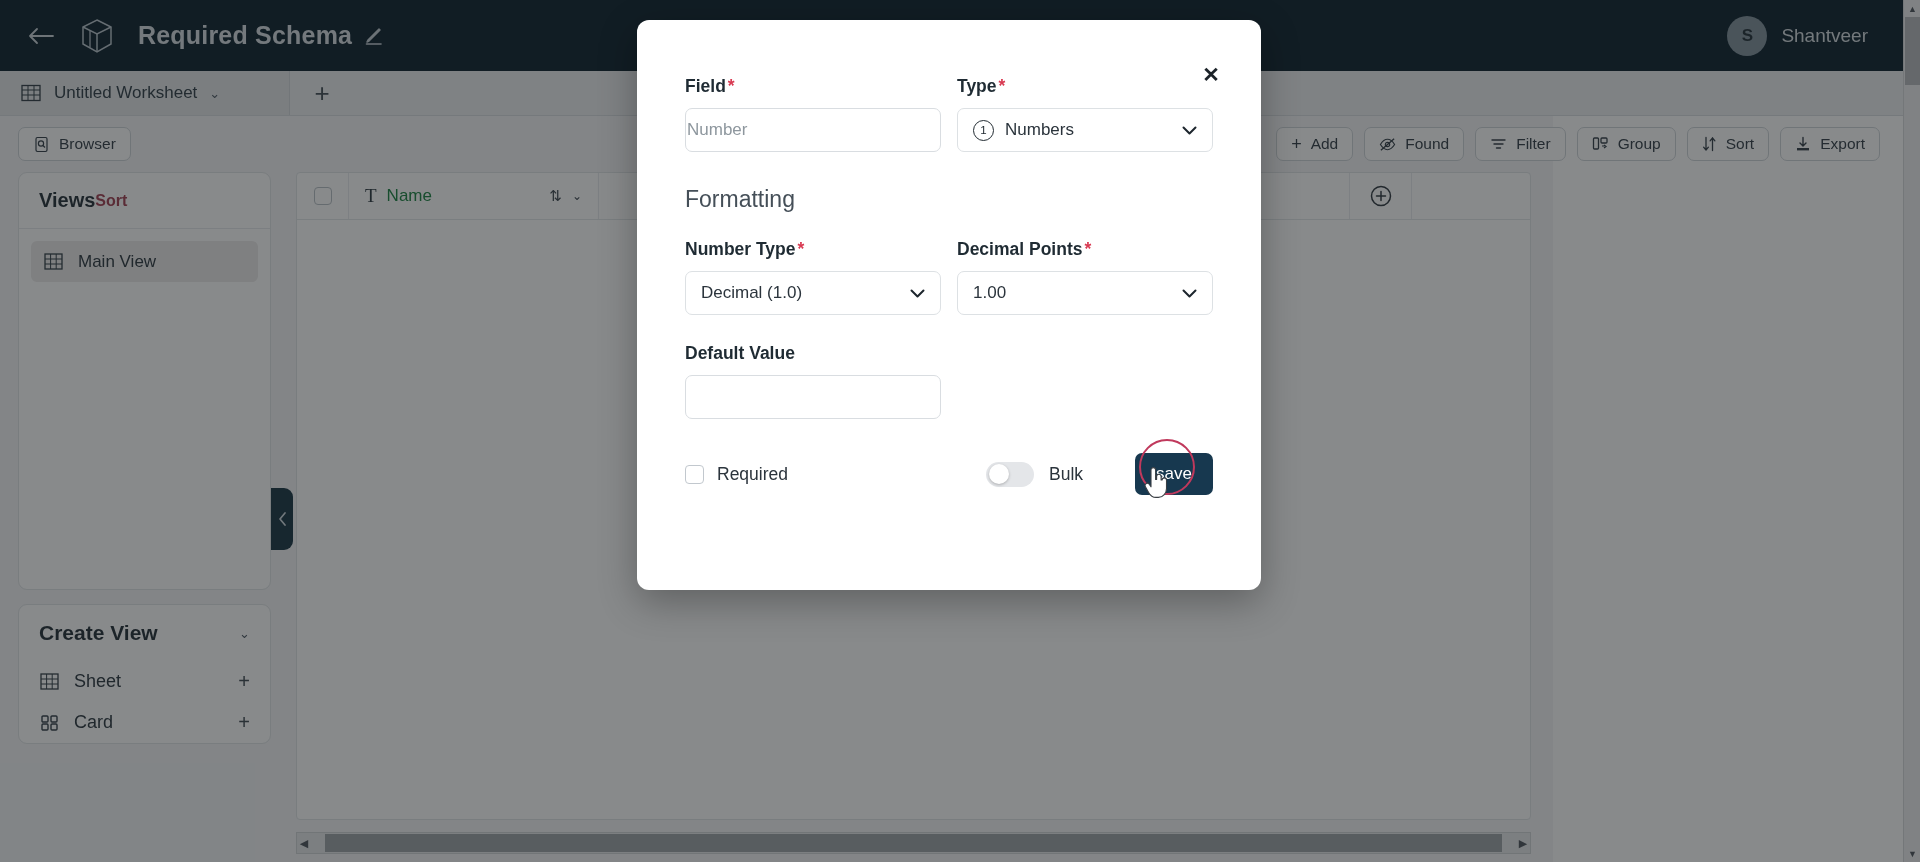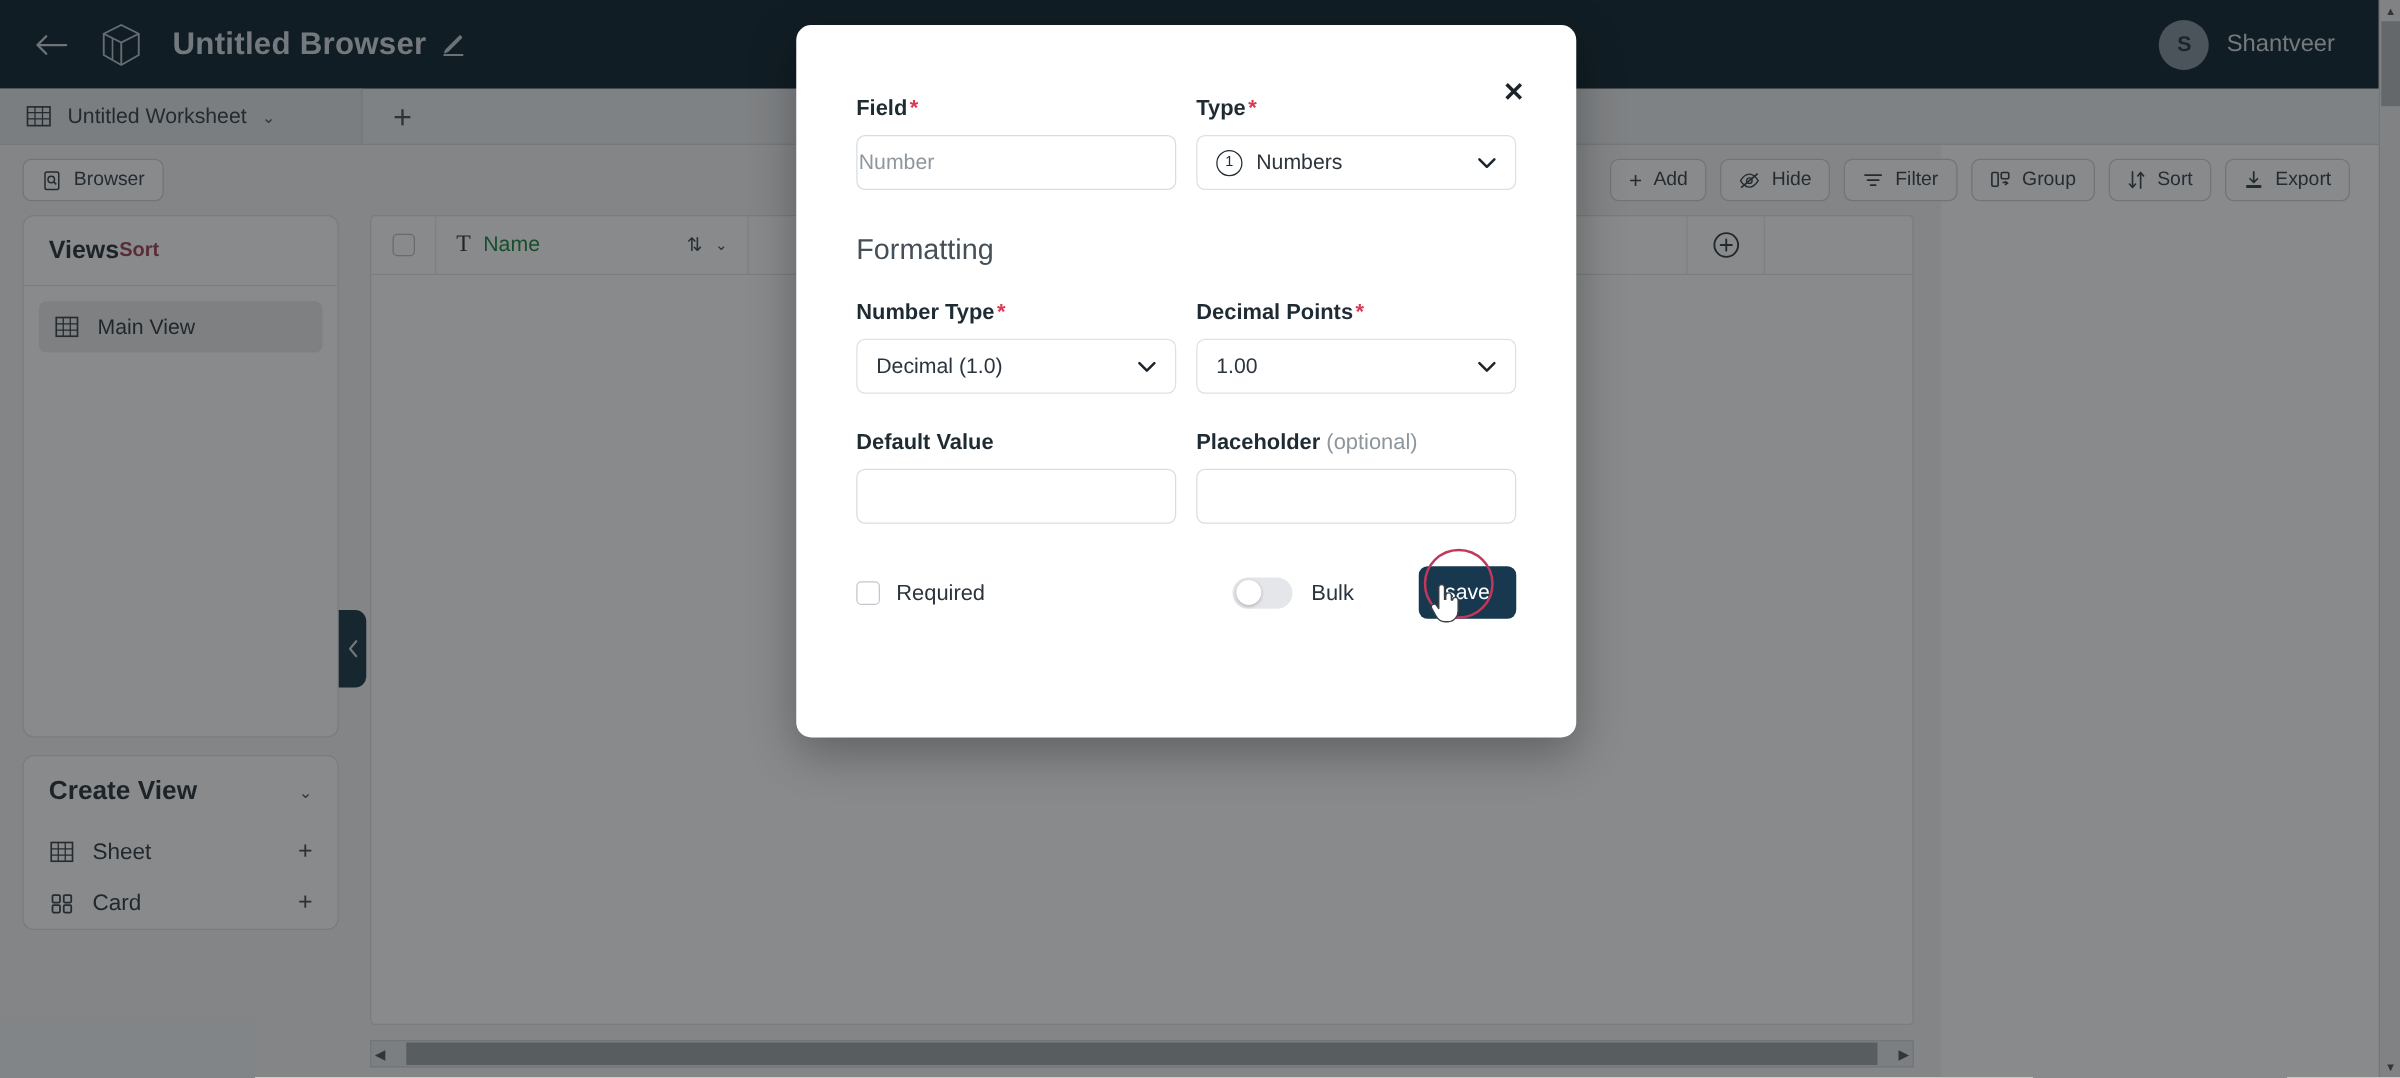--- a/index.html
+++ b/index.html
@@ -188,21 +188,21 @@
         </svg>
     </div>
     <div class="logo-cube">
       <svg width="40" height="40" viewBox="0 0 40 40">
         <path d="M20 4 L34 11 L34 28 L20 36 L6 28 L6 11 Z" fill="none" stroke="#b6c2ca" stroke-width="1.5"></path>
         <path d="M6 11 L20 18 L34 11" fill="none" stroke="#b6c2ca" stroke-width="1.5"></path>
         <path d="M20 18 L20 36" fill="none" stroke="#b6c2ca" stroke-width="1.5"></path>
         <path d="M13 14.5 L13 31.5" fill="none" stroke="#b6c2ca" stroke-width="1.3"></path>
       </svg>
     </div>
-    <div class="schema-title">Untitled Browser</div>
+    <div class="schema-title">Required Schema</div>
     <div class="pencil-icon">
       <svg width="20" height="20" viewBox="0 0 20 20">
           <path d="M3 16 L5 15 L16 4 L15 3 L4 14 Z" fill="none" stroke="#c3ccd3" stroke-width="1.5" stroke-linejoin="round"></path>
           <path d="M2.5 18 H17" stroke="#c3ccd3" stroke-width="1.6" stroke-linecap="round"></path>
         </svg>
     </div>
     <div class="topbar-right">
       <div class="avatar">S</div>
       <div class="user-name">Shantveer</div>
     </div>
@@ -235,21 +235,21 @@
         <div class="btn">
           <span style="font-size:18px;line-height:1;">+</span>
           <span>Add</span>
         </div>
         <div class="btn">
           <svg width="17" height="15" viewBox="0 0 18 15">
               <path d="M1.5 7.5 C4 3.5 7 2 9 2 C11 2 14 3.5 16.5 7.5 C14 11.5 11 13 9 13 C7 13 4 11.5 1.5 7.5Z" fill="none" stroke="#2f3a44" stroke-width="1.2"></path>
               <circle cx="9" cy="7.5" r="2.3" fill="none" stroke="#2f3a44" stroke-width="1.2"></circle>
               <path d="M2 13.5 L16 1.5" stroke="#2f3a44" stroke-width="1.4"></path>
             </svg>
-          <span>Hide</span>
+          <span>Found</span>
         </div>
         <div class="btn">
           <svg width="17" height="14" viewBox="0 0 17 14">
               <path d="M2 3 H15 M4 7 H13 M6.5 11 H10.5" stroke="#2f3a44" stroke-width="1.4" stroke-linecap="round"></path>
             </svg>
           <span>Filter</span>
         </div>
         <div class="btn">
           <svg width="17" height="16" viewBox="0 0 17 16">
               <rect x="1.5" y="2" width="5" height="11" rx="1" fill="none" stroke="#2f3a44" stroke-width="1.3"></rect>
@@ -412,27 +412,20 @@
           </span>
         </div>
       </div>
     </div>
 
     <div class="grid2 row-gap">
       <div>
         <label class="fld-label">Default Value</label>
         <input class="inp" type="text" value="" style="">
       </div>
-      <div>
-        <label class="fld-label">
-          <span>Placeholder</span>
-          <span class="optional-note">(optional)</span>
-        </label>
-        <input class="inp" type="text" value="" style="">
-      </div>
     </div>
 
     <div class="modal-footer">
       <div class="check-wrap">
         <div class="check-box"></div>
         <span class="check-label">Required</span>
       </div>
       <div class="toggle-wrap">
         <div class="toggle"></div>
         <span class="toggle-label">Bulk</span>

